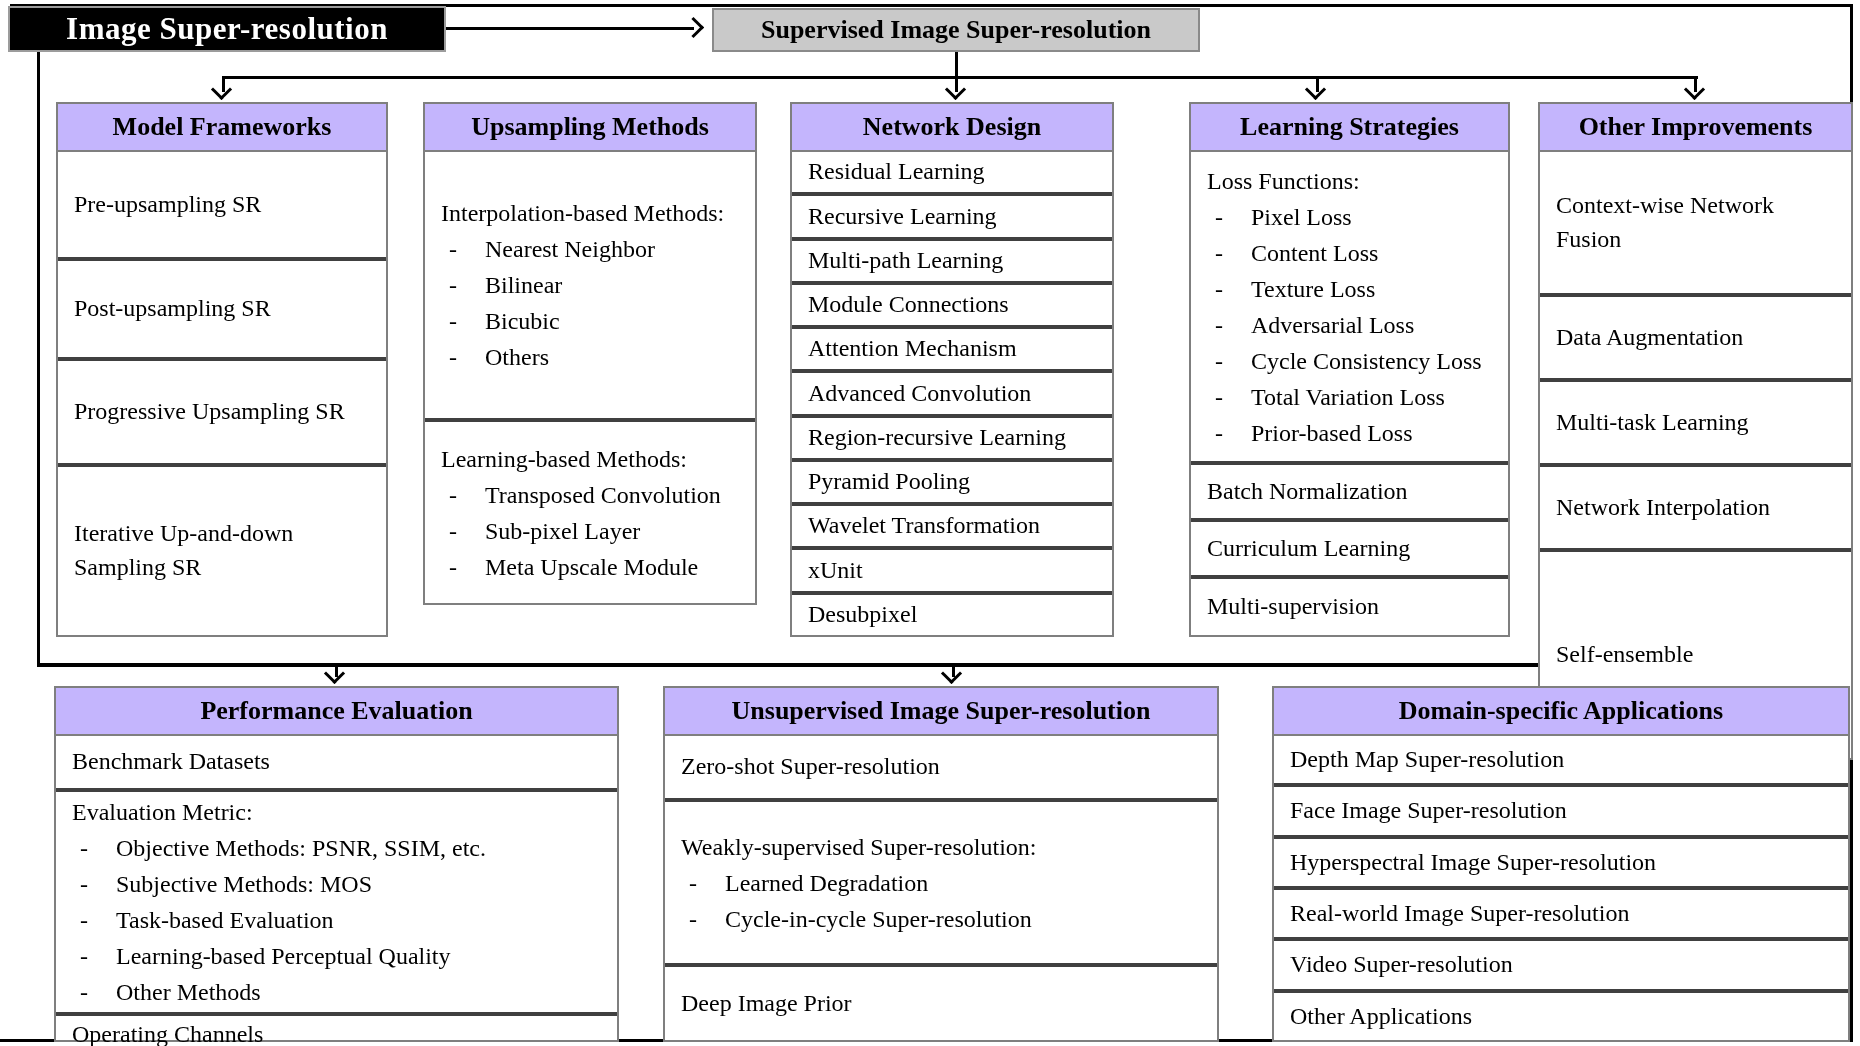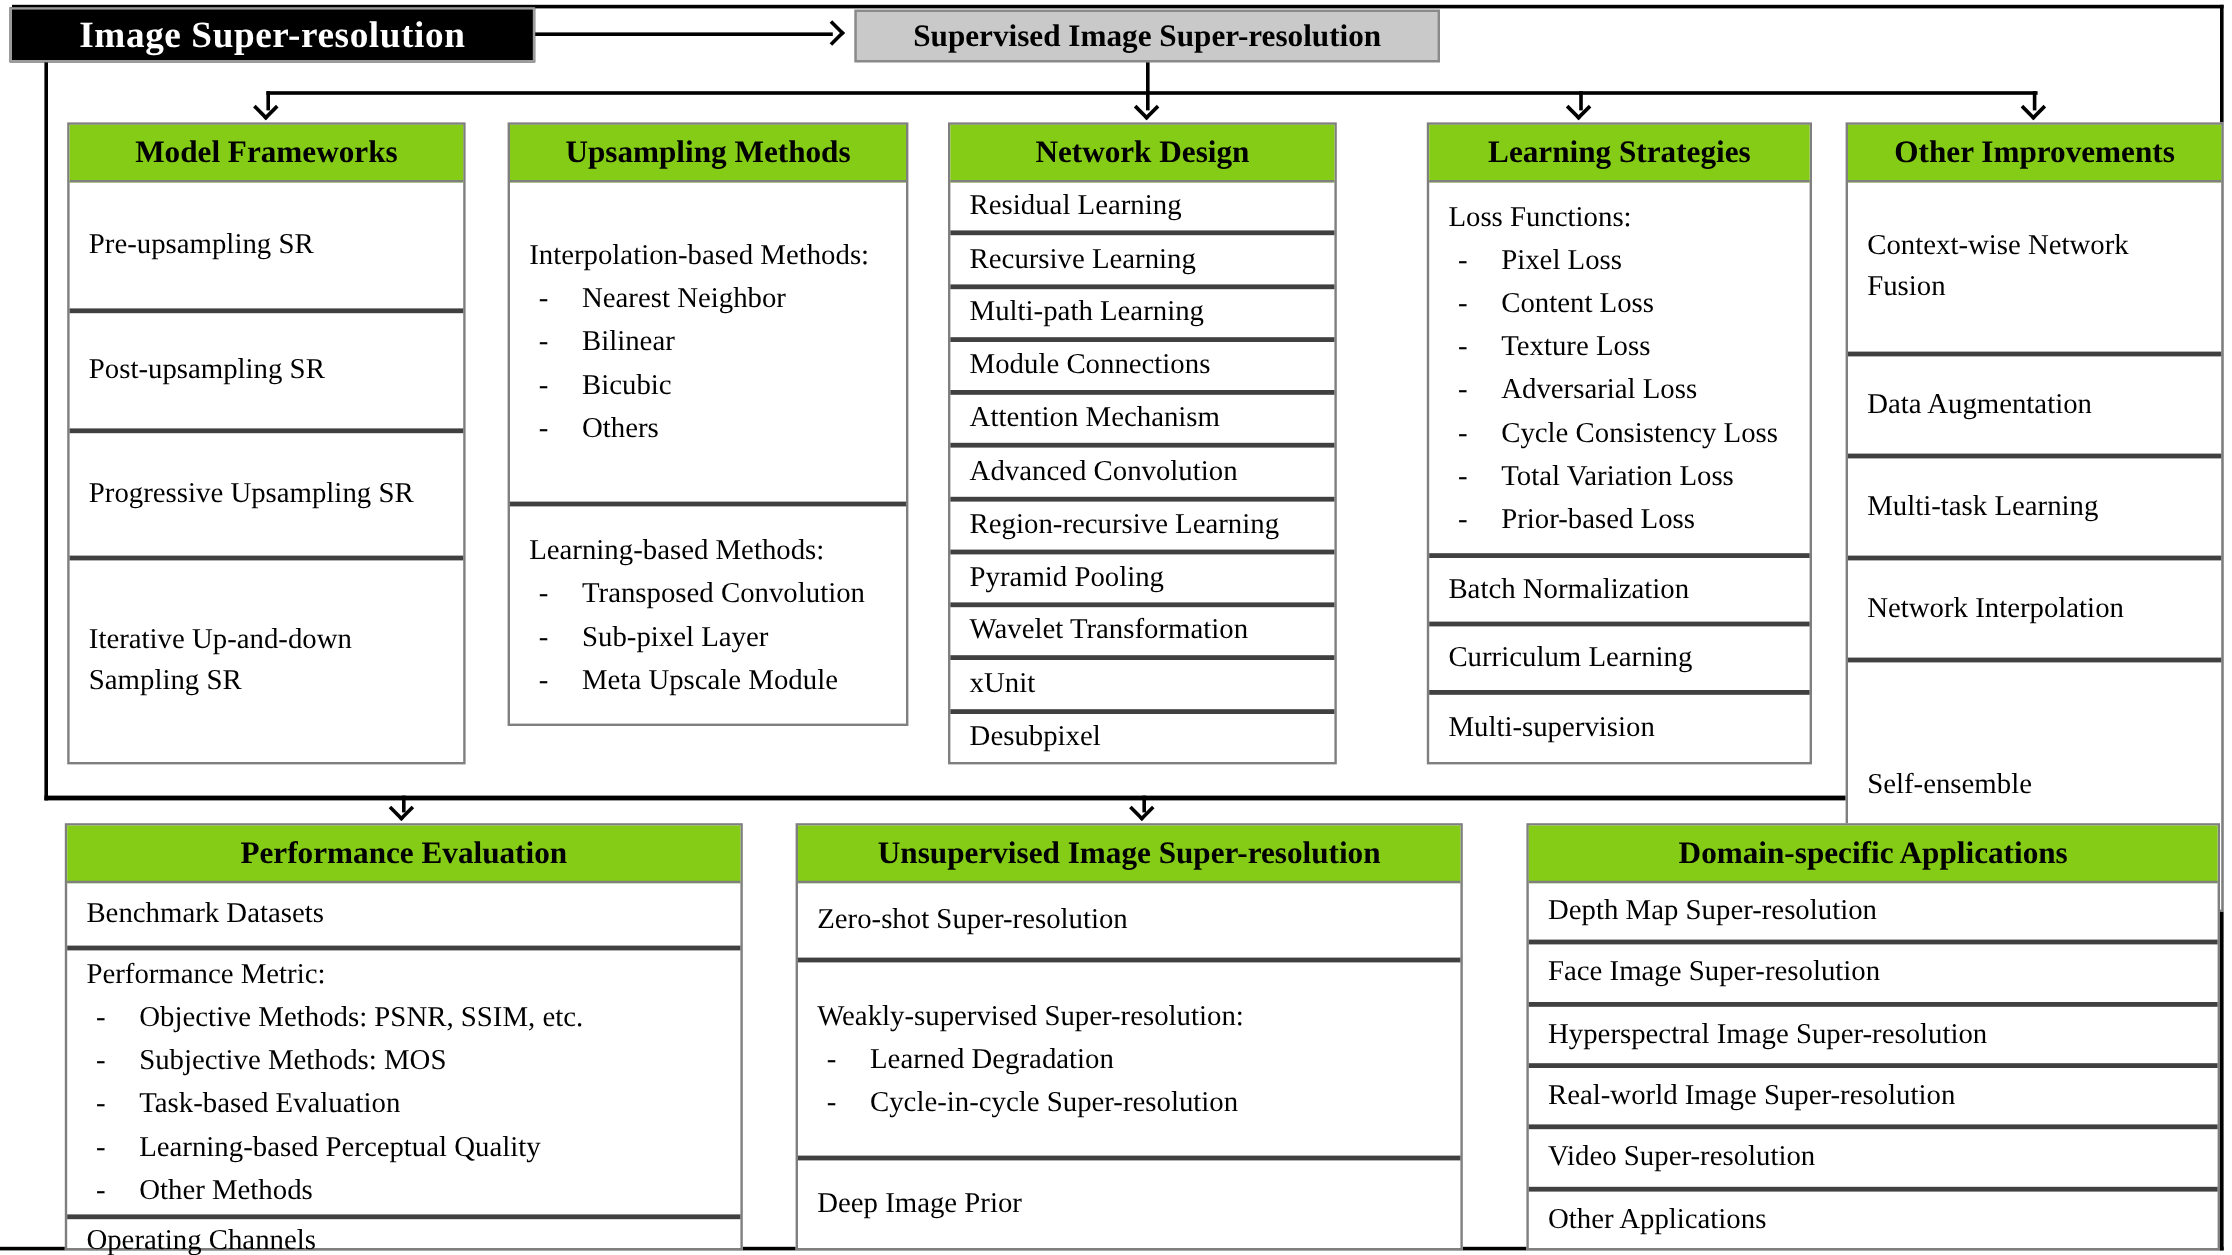--- a/index.html
+++ b/index.html
@@ -23,21 +23,21 @@
     position:absolute;left:712px;top:8px;width:488px;height:44px;
     background:#c9c9c9;border:2px solid #8a8a8a;
     display:flex;align-items:center;justify-content:center;
     font-weight:bold;font-size:26px;
   }
   .panel{
     position:absolute;background:#fff;border:2px solid #7f7f7f;
     display:flex;flex-direction:column;
   }
   .panel-header{
-    height:48px;flex:0 0 48px;background:#84cc16;border-bottom:2px solid #7f7f7f;
+    height:48px;flex:0 0 48px;background:#c4b5fd;border-bottom:2px solid #7f7f7f;
     display:flex;align-items:center;justify-content:center;
     font-weight:bold;font-size:26px;
   }
   .cell{
     display:flex;flex-direction:column;justify-content:center;
     padding:2px 10px 2px 16px;font-size:24px;line-height:1.4;
   }
   .cell + .cell{border-top:4px solid #404040;}
   .cell.grow{flex:1 1 auto;}
   .intro{line-height:1.5;}
@@ -205,21 +205,21 @@
   </div>
 
   <div class="panel" style="left:54px;top:686px;width:565px;height:356px">
     <div class="panel-header">
       <span>Performance Evaluation</span>
     </div>
     <div class="cell" style="flex:0 0 52px">
         <span>Benchmark Datasets</span>
       </div>
     <div class="cell" style="flex:0 0 210px">
-      <div class="intro">Performance Metric:</div>
+      <div class="intro">Evaluation Metric:</div>
       <div class="ditem">Objective Methods: PSNR, SSIM, etc.</div>
       <div class="ditem">Subjective Methods: MOS</div>
       <div class="ditem">Task-based Evaluation</div>
       <div class="ditem">Learning-based Perceptual Quality</div>
       <div class="ditem">Other Methods</div>
     </div>
     <div class="cell grow">
         <span>Operating Channels</span>
       </div>
   </div>

